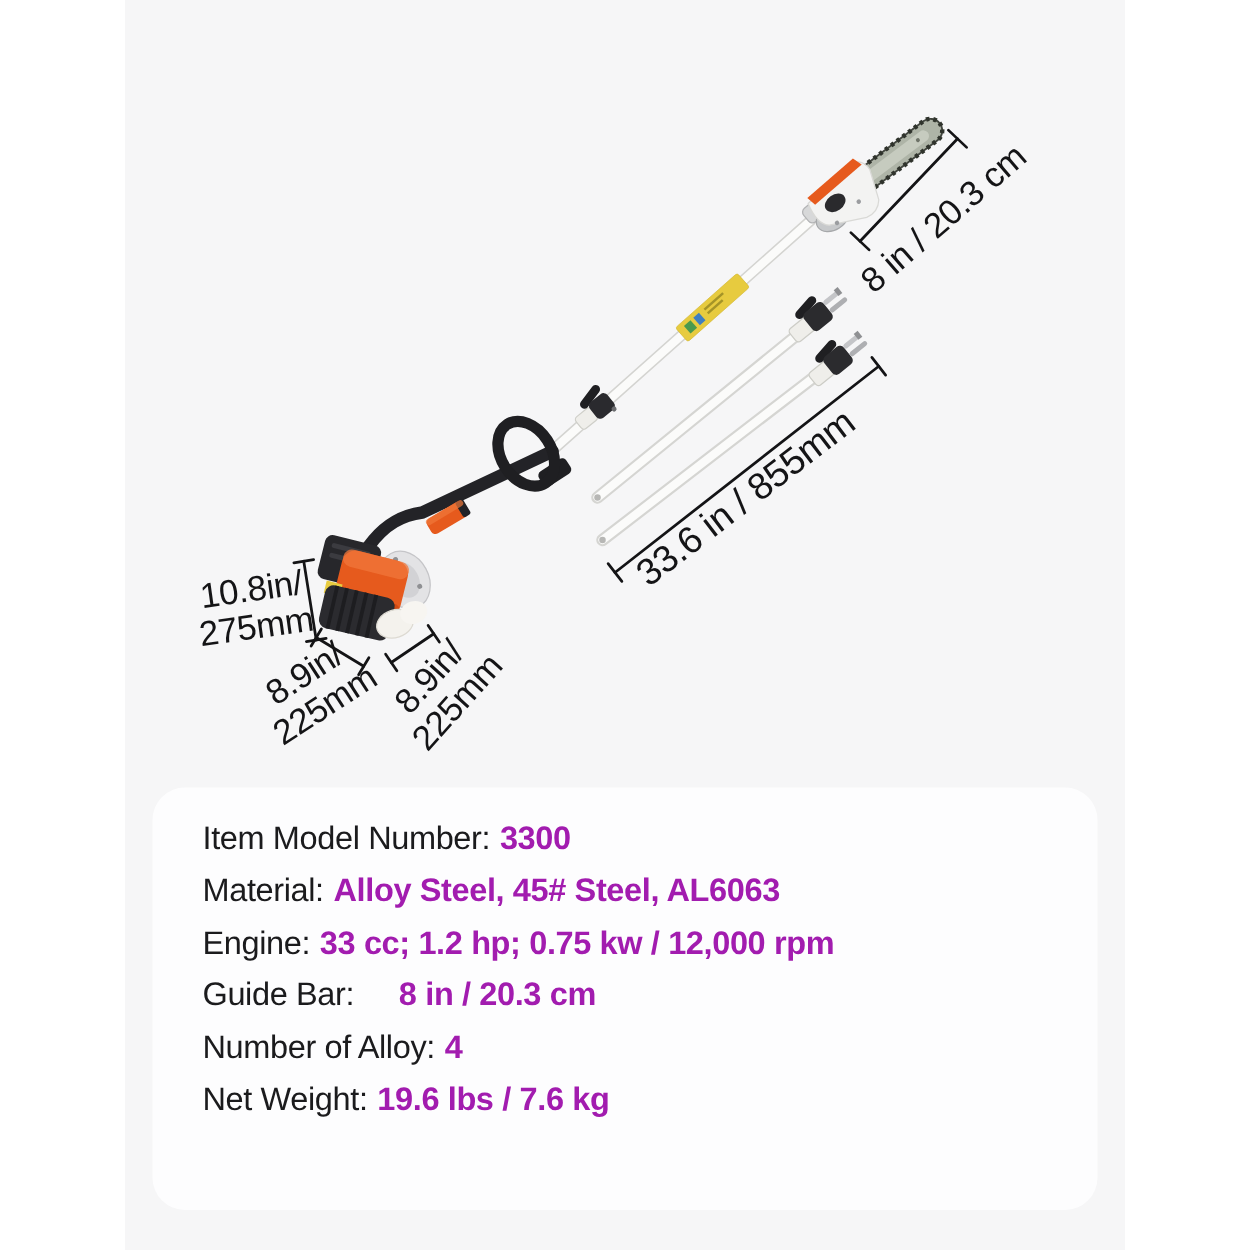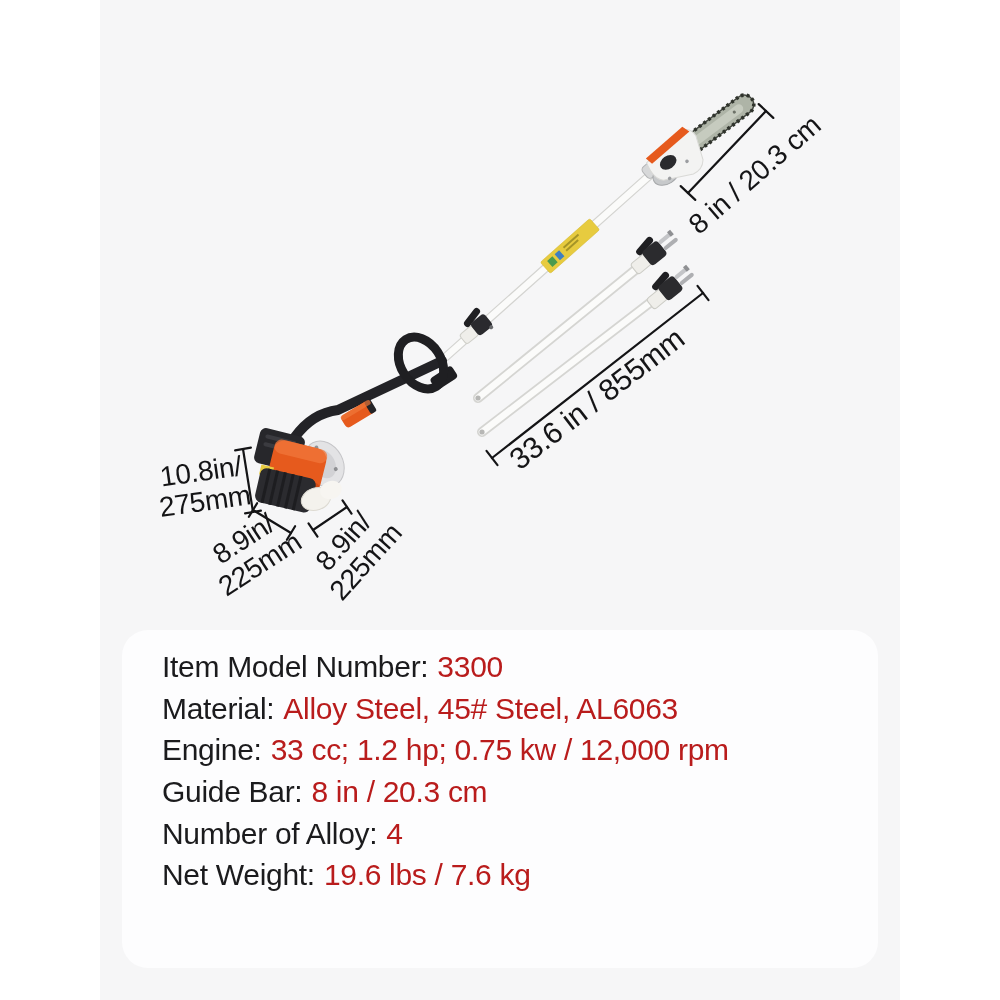--- a/index.html
+++ b/index.html
@@ -24,24 +24,24 @@
   .dim-two{line-height:1.08;}
   .dim-eh{left:103px;top:487px;font-size:28px;transform:translate(-50%,-50%) rotate(-8deg);}
   .dim-ed{left:152px;top:552px;font-size:28px;transform:translate(-50%,-50%) rotate(-33deg);}
   .dim-ew{left:255px;top:552px;font-size:28px;transform:translate(-50%,-50%) rotate(-48deg);}
   
   .spec-card{
     position:absolute;left:22px;top:630px;width:756px;height:338px;
     background:#fdfdfe;border-radius:26px;
     padding:20px 0 0 40px;box-sizing:border-box;
   }
-  .spec-row{height:41.7px;display:flex;align-items:flex-start;font-size:30px;letter-spacing:-0.3px;}
+  .spec-row{height:41.7px;display:flex;align-items:center;font-size:26px;letter-spacing:-0.3px;}
   .spec-label{color:#1b1b1d;font-weight:400;}
-  .spec-value{color:#b91c1c;font-weight:400;margin-left:0.3em;}
-  .spec-col1{width:424px;display:flex;align-items:center;}
+  .spec-value{color:#a21caf;font-weight:700;margin-left:0.3em;}
+  .spec-col1{width:424px;display:flex;align-items:center;gap:28px;}
   .spec-col2{display:flex;align-items:center;}
 </style>
 </head>
 <body>
 
 <div class="page">
   <div class="stage">
 
     <svg class="art" viewBox="0 0 800 634">
 

